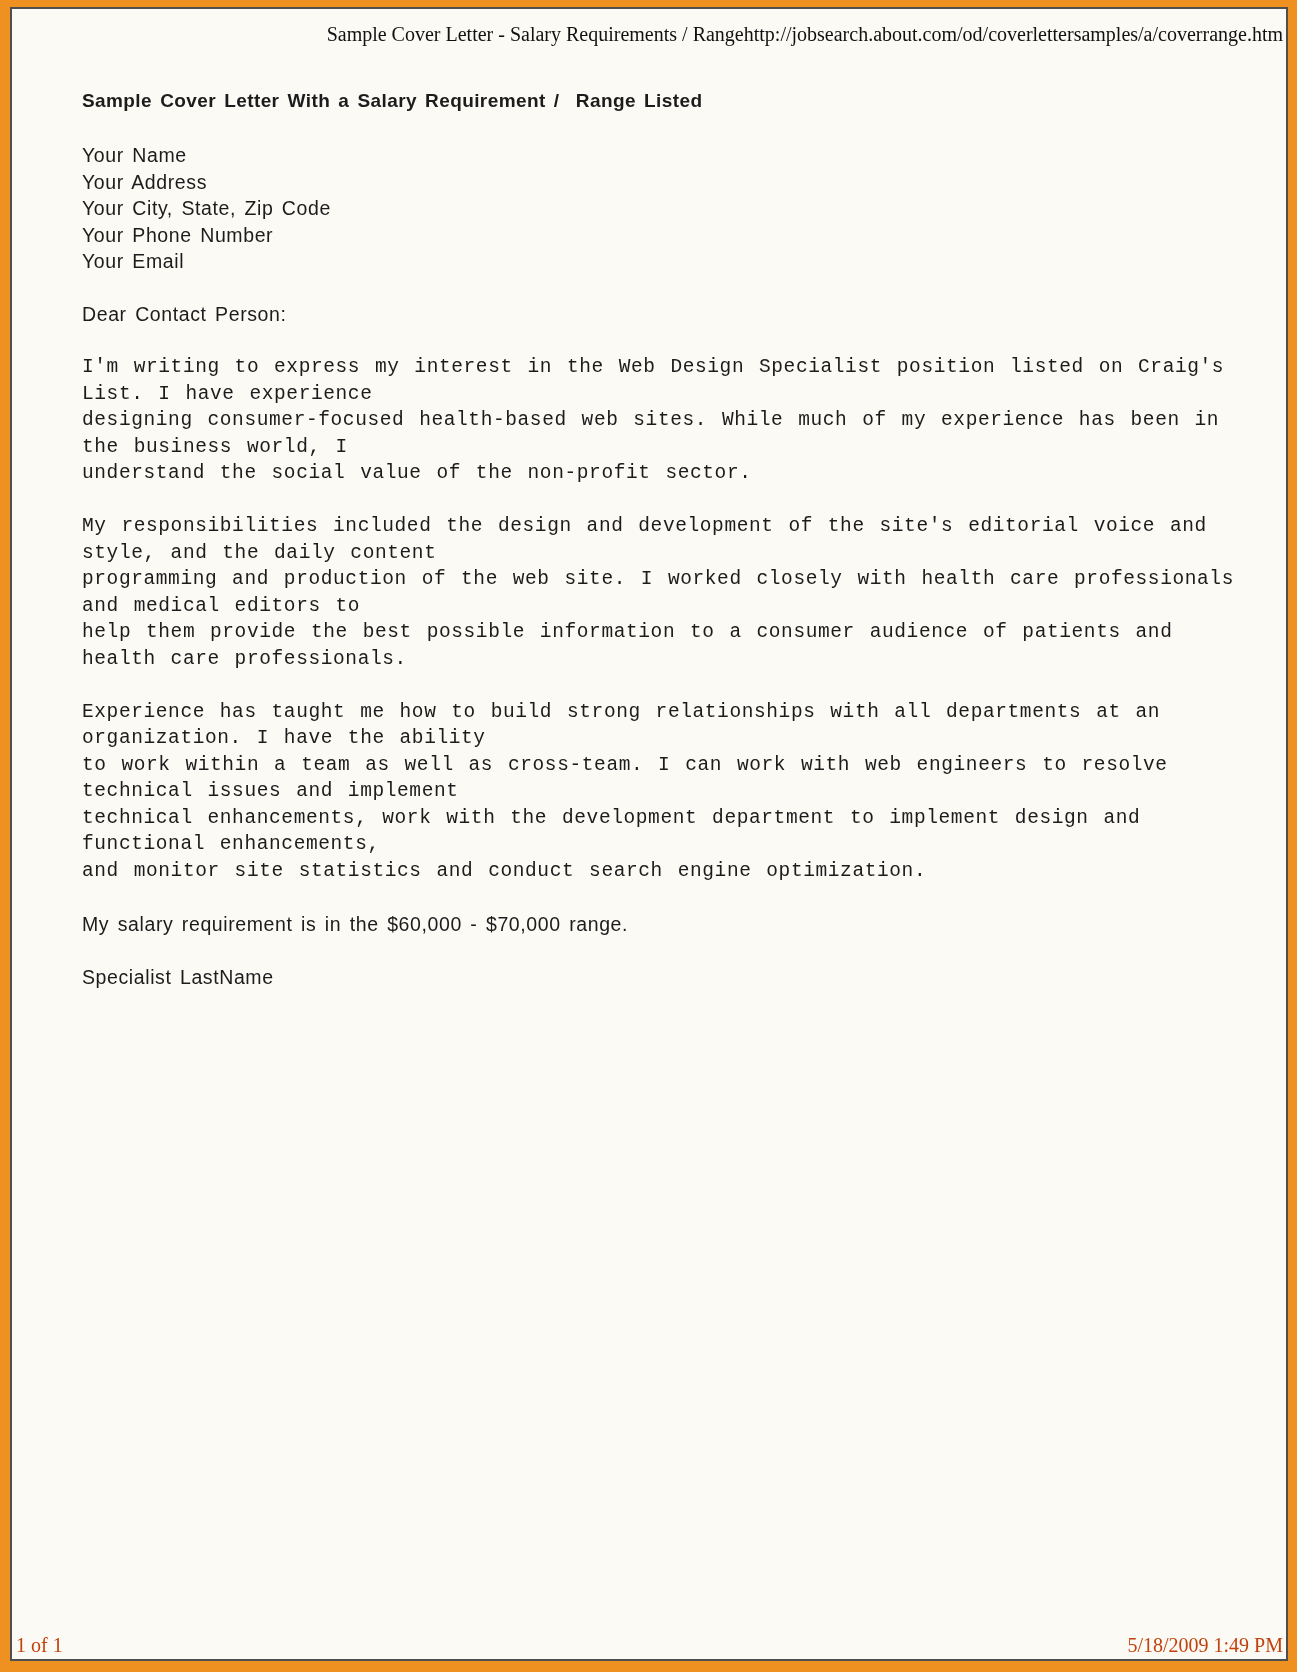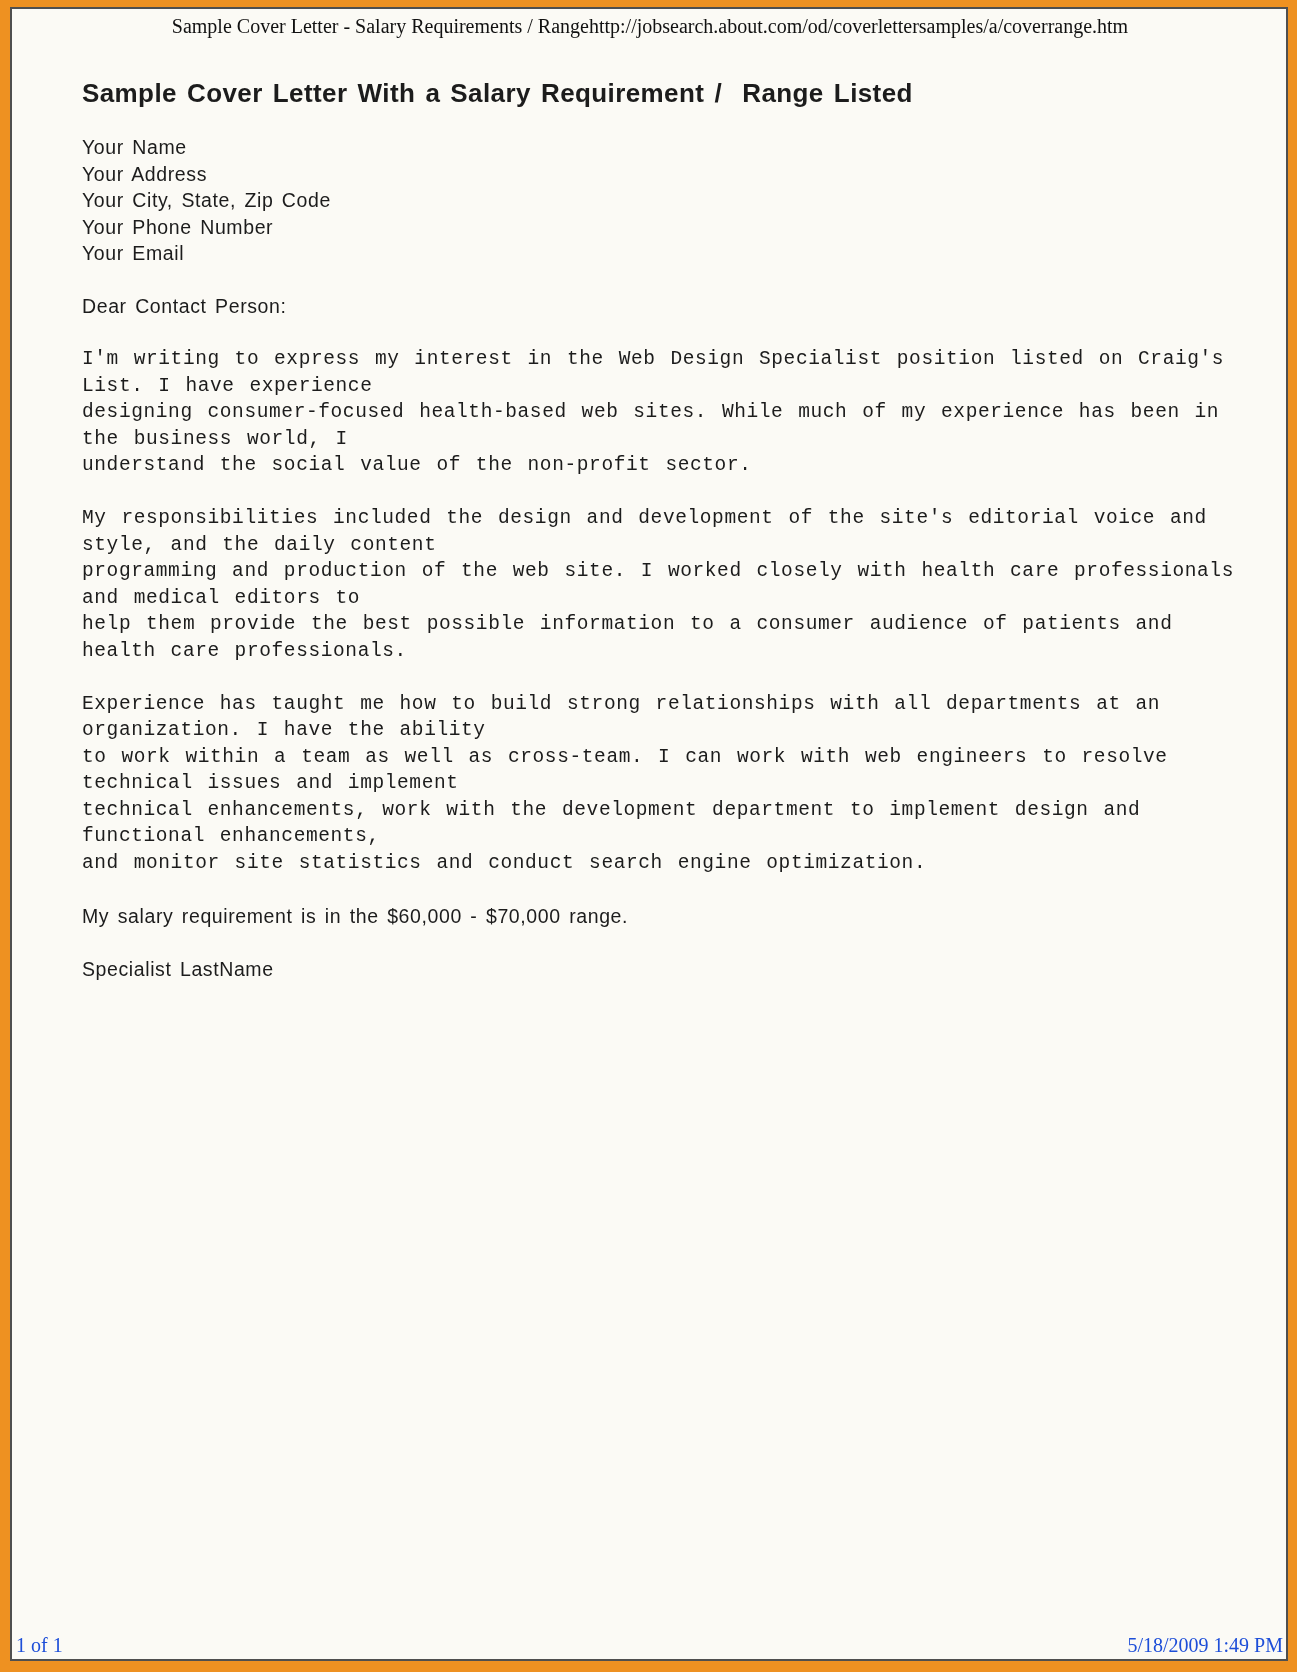--- a/index.html
+++ b/index.html
@@ -21,42 +21,42 @@
     width: 100%;
     height: 100%;
     box-sizing: border-box;
     background: #FBFAF5;
     border: 2px solid #4F4F4F;
     color: #1c1c1c;
     overflow: hidden;
   }
   .print-header {
     display: flex;
-    justify-content: center;
+    justify-content: flex-end;
     align-items: flex-start;
-    padding: 5px 3px 0 5px;
+    padding: 13px 3px 0 5px;
     font-family: "Liberation Serif", serif;
     font-size: 20px;
     line-height: 24px;
     color: #111;
   }
   .print-header .url {
     text-align: right;
     white-space: nowrap;
   }
   .letter {
     padding: 42px 40px 0 70px;
     font-size: 19.5px;
     line-height: 26.5px;
     letter-spacing: 0.6px;
     word-spacing: 2.5px;
   }
   .letter-heading {
     font-weight: bold;
-    font-size: 26px;
+    font-size: 19px;
     line-height: 26px;
     letter-spacing: 0.4px;
     margin: 0 0 28px 0;
     white-space: pre;
   }
   .block {
     margin: 0 0 26.5px 0;
     white-space: pre-line;
   }
   .para {
@@ -69,21 +69,21 @@
     left: 0;
     right: 0;
     bottom: 0;
     display: flex;
     justify-content: space-between;
     align-items: flex-end;
     padding: 0 3px 1px 4px;
     font-family: "Liberation Serif", serif;
     font-size: 20px;
     line-height: 25px;
-    color: #1d4ed8;
+    color: #c2410c;
   }
 </style>
 </head>
 <body>
 
 <div class="canvas">
   <div class="page">
 
     <div class="print-header">
       <div class="title">Sample Cover Letter - Salary Requirements / Range</div>

